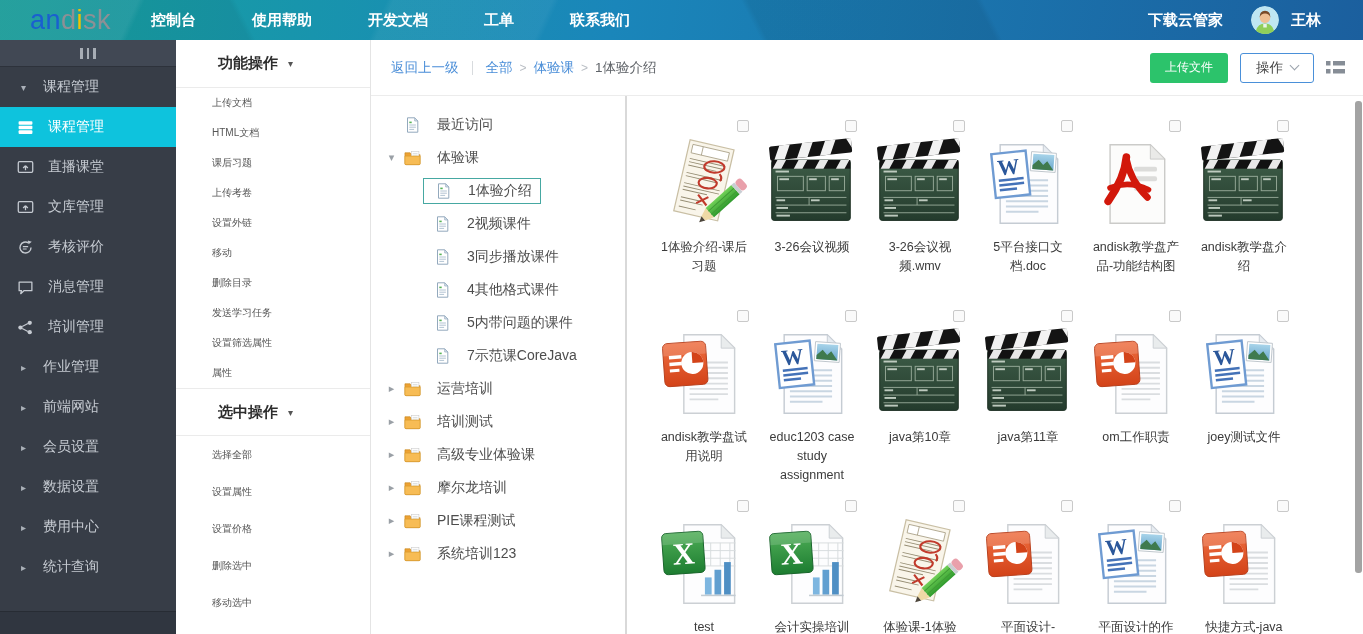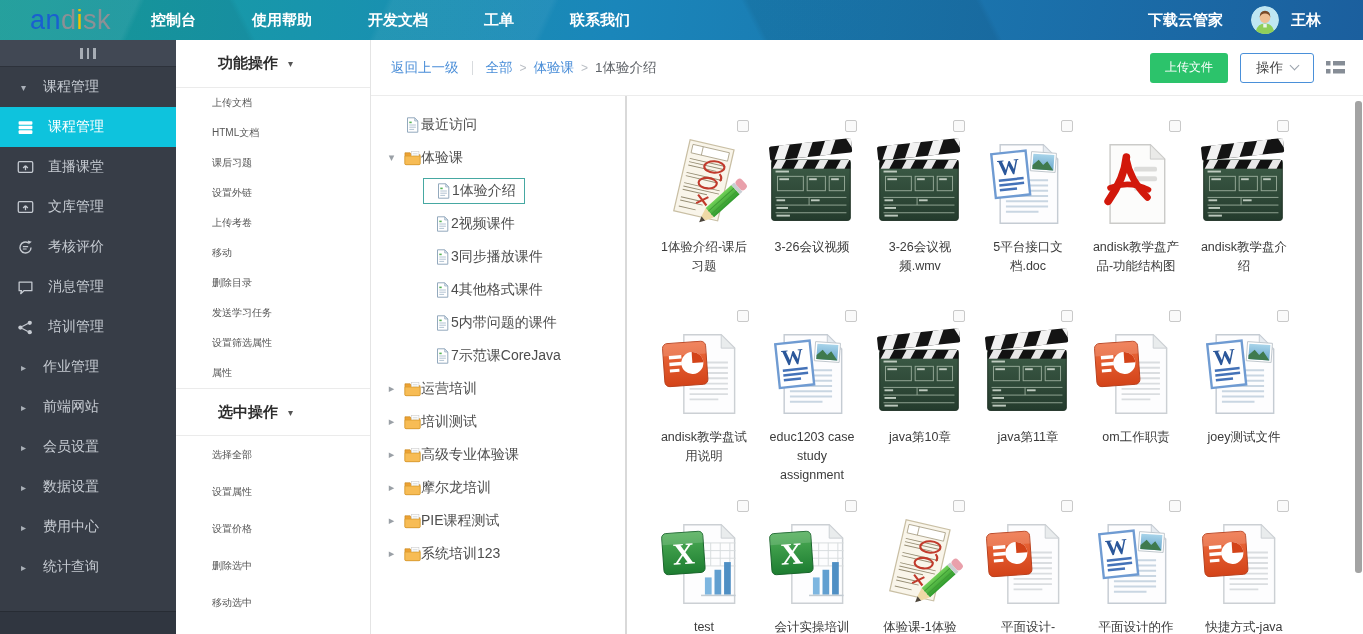--- a/index.html
+++ b/index.html
@@ -68,21 +68,21 @@
   .content-row{flex:1;display:flex;min-height:0}
 
   
   .tree{width:256px;border-right:2px solid #d9d9d9;padding-top:12px;overflow:hidden;flex:none}
   .tree-row{height:33px;display:flex;align-items:center;font-size:14px;color:#4d4d4d;cursor:pointer}
   .tree-caret{width:13px;font-size:11px;color:#9aa0a6;text-align:center;flex:none}
   .lvl1 .tree-caret{margin-left:14px}
   .lvl2 .tree-caret{margin-left:44px}
   .tree-icon{width:17px;height:16px;display:flex;margin-left:6px;flex:none}
   .tree-icon svg{width:17px;height:16px}
-  .tree-label{margin-left:0;white-space:nowrap}
+  .tree-label{margin-left:16px;white-space:nowrap}
   .sel-box{display:flex;align-items:center;border:1px solid #46a8a2;background:#fff;padding:3px 8px 3px 5px;margin-left:-5px}
 
   
   .grid-wrap{flex:1;position:relative;overflow:hidden;background:#fff}
   .file-grid{display:grid;grid-template-columns:repeat(6,108px);padding:24px 0 0 14px}
   .file-cell{height:190px;display:flex;flex-direction:column;align-items:flex-end}
   .cbx{width:12px;height:12px;border:1px solid #c9c9c9;border-radius:2px;background:#fafafa;flex:none;cursor:pointer}
   .ficon{margin-top:6px;width:92px;height:92px;display:flex;align-items:center;justify-content:center}
   .ficon svg{width:92px;height:92px}
   .flabel{margin-top:8px;font-size:12.5px;line-height:1.5;color:#3b3b3b;text-align:center;width:90px;word-break:break-word;cursor:pointer}
@@ -404,22 +404,22 @@
     <aside class="ops-panel" id="ops-panel">
         <div class="ops-section">
           <div class="ops-header">
             <span class="ops-title">功能操作</span>
             <span class="ops-caret">▾</span>
           </div>
           <div class="ops-list">
             <a class="ops-item">上传文档</a>
             <a class="ops-item">HTML文档</a>
             <a class="ops-item">课后习题</a>
+            <a class="ops-item">上传考卷</a>
             <a class="ops-item">设置外链</a>
-            <a class="ops-item">上传考卷</a>
             <a class="ops-item">移动</a>
             <a class="ops-item">删除目录</a>
             <a class="ops-item">发送学习任务</a>
             <a class="ops-item">设置筛选属性</a>
             <a class="ops-item">属性</a>
           </div>
         </div>
         <div class="ops-section">
           <div class="ops-header">
             <span class="ops-title">选中操作</span>

